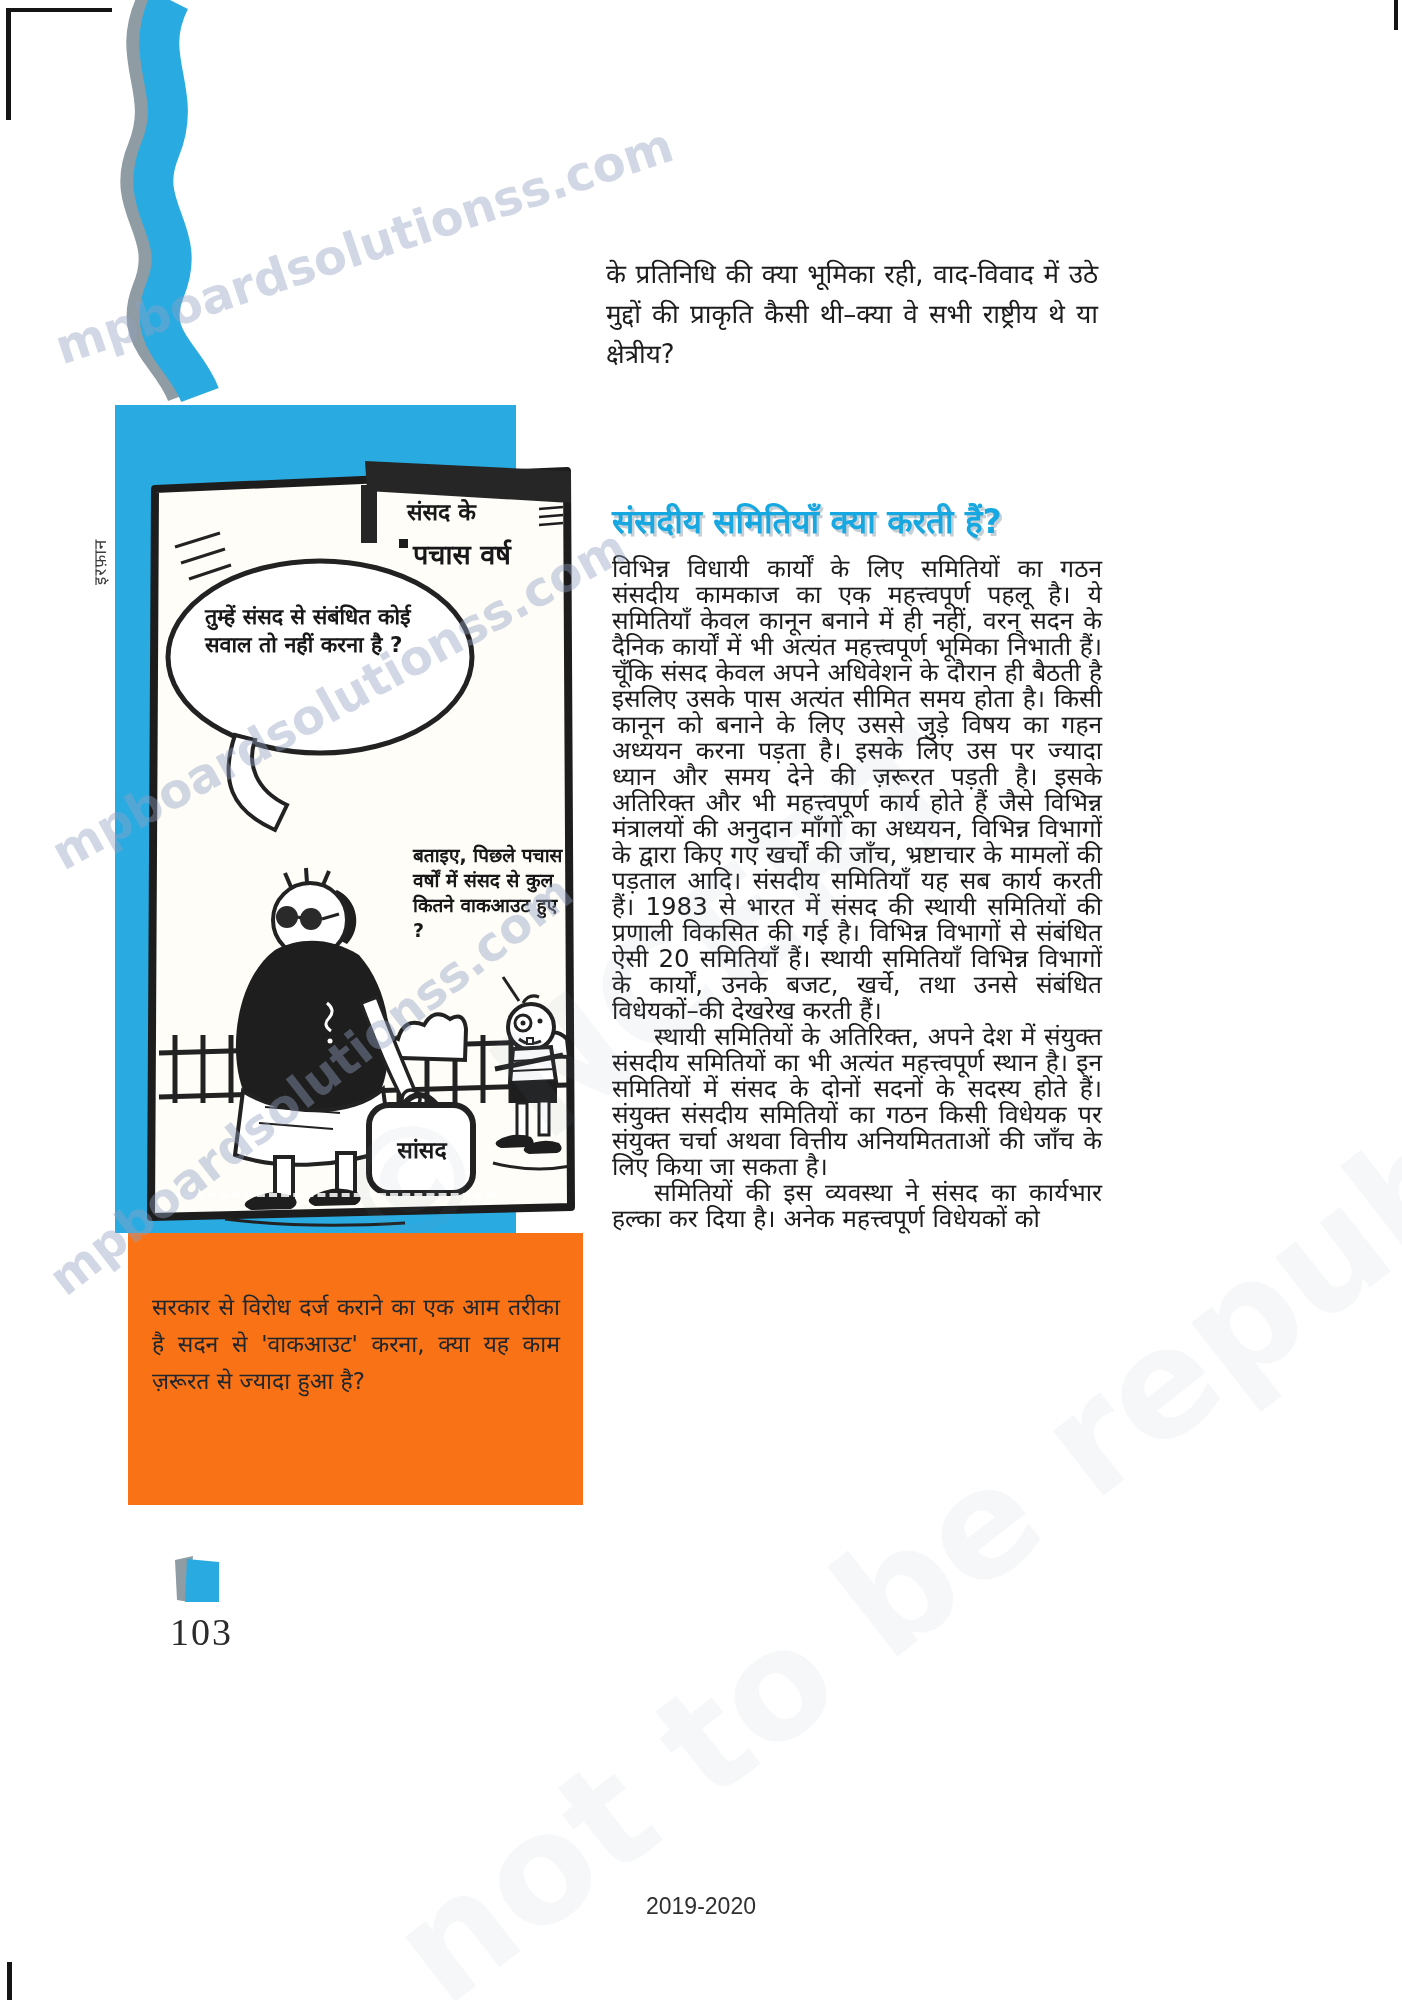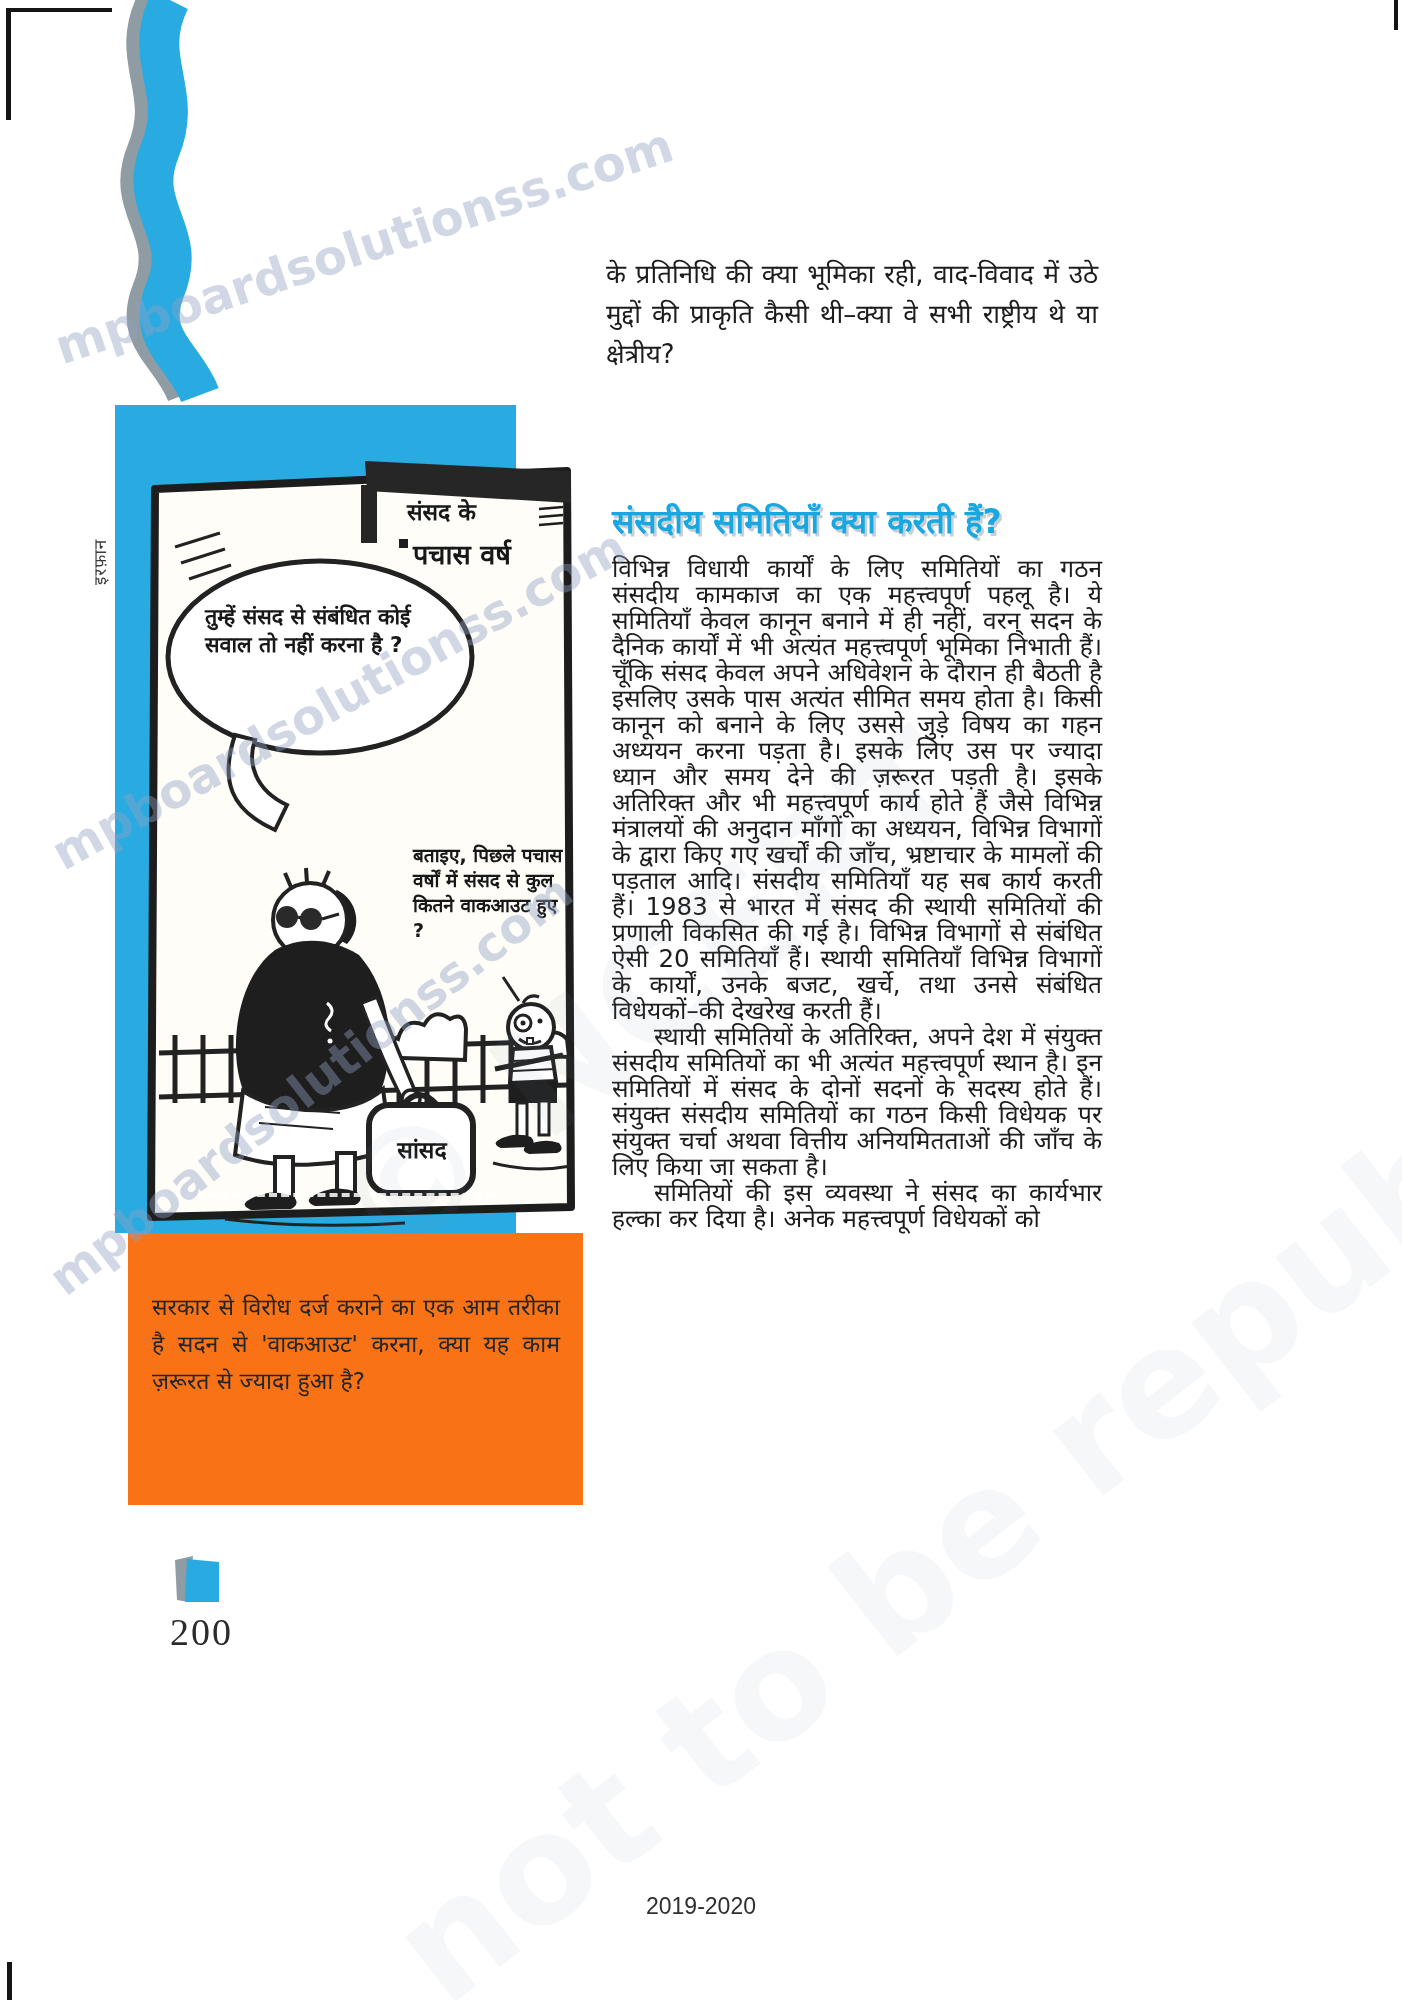--- a/index.html
+++ b/index.html
@@ -173,21 +173,21 @@
   </div>
 
   <div class="abs caption-box">
     <div class="caption-text">सरकार से विरोध दर्ज कराने का एक आम तरीका है सदन से 'वाकआउट' करना, क्या यह काम ज़रूरत से ज्यादा हुआ है?</div>
   </div>
 
   <svg class="abs badge" viewBox="0 0 44 46">
     <polygon points="0,4 18,0 14,46 2,44" fill="#8f9ca3"></polygon>
     <polygon points="12,3 44,6 44,46 10,46" fill="#29abe2"></polygon>
   </svg>
-  <div class="abs page-number">200</div>
+  <div class="abs page-number">103</div>
 
   <div class="abs footer">2019-2020</div>
 
   <div class="abs wm" style="left:48px;top:322px;transform:rotate(-18.5deg);">mpboardsolutionss.com</div>
   <div class="abs wm" style="left:42px;top:832px;transform:rotate(-29deg);">mpboardsolutionss.com</div>
   <div class="abs wm" style="left:38px;top:1262px;transform:rotate(-38deg);">mpboardsolutionss.com</div>
   <div class="abs wm2" style="left:300px;top:1160px;font-size:150px;transform:rotate(-38deg);">© NCERT</div>
   <div class="abs wm2" style="left:360px;top:1900px;font-size:150px;transform:rotate(-38deg);">not to be republished</div>
 
 </div>

